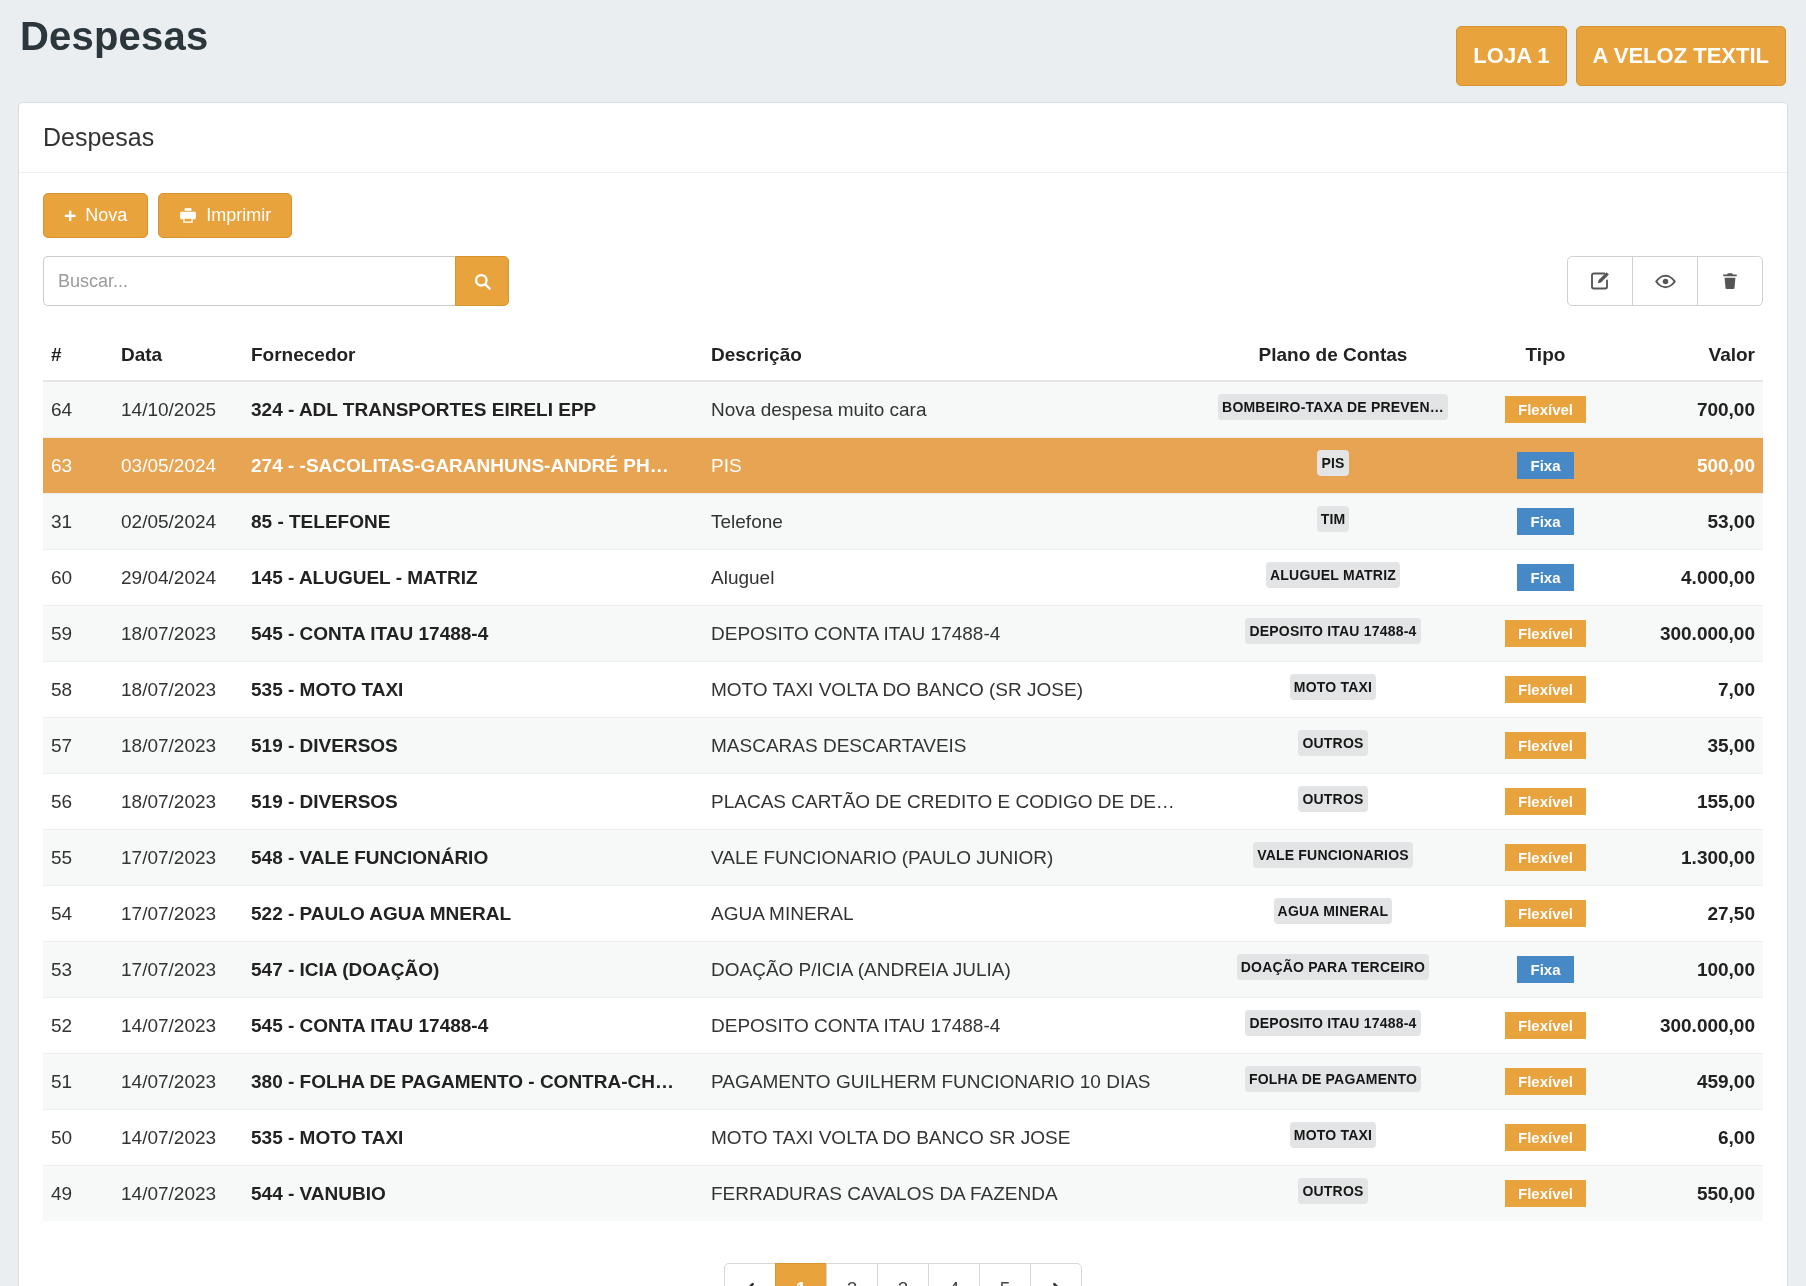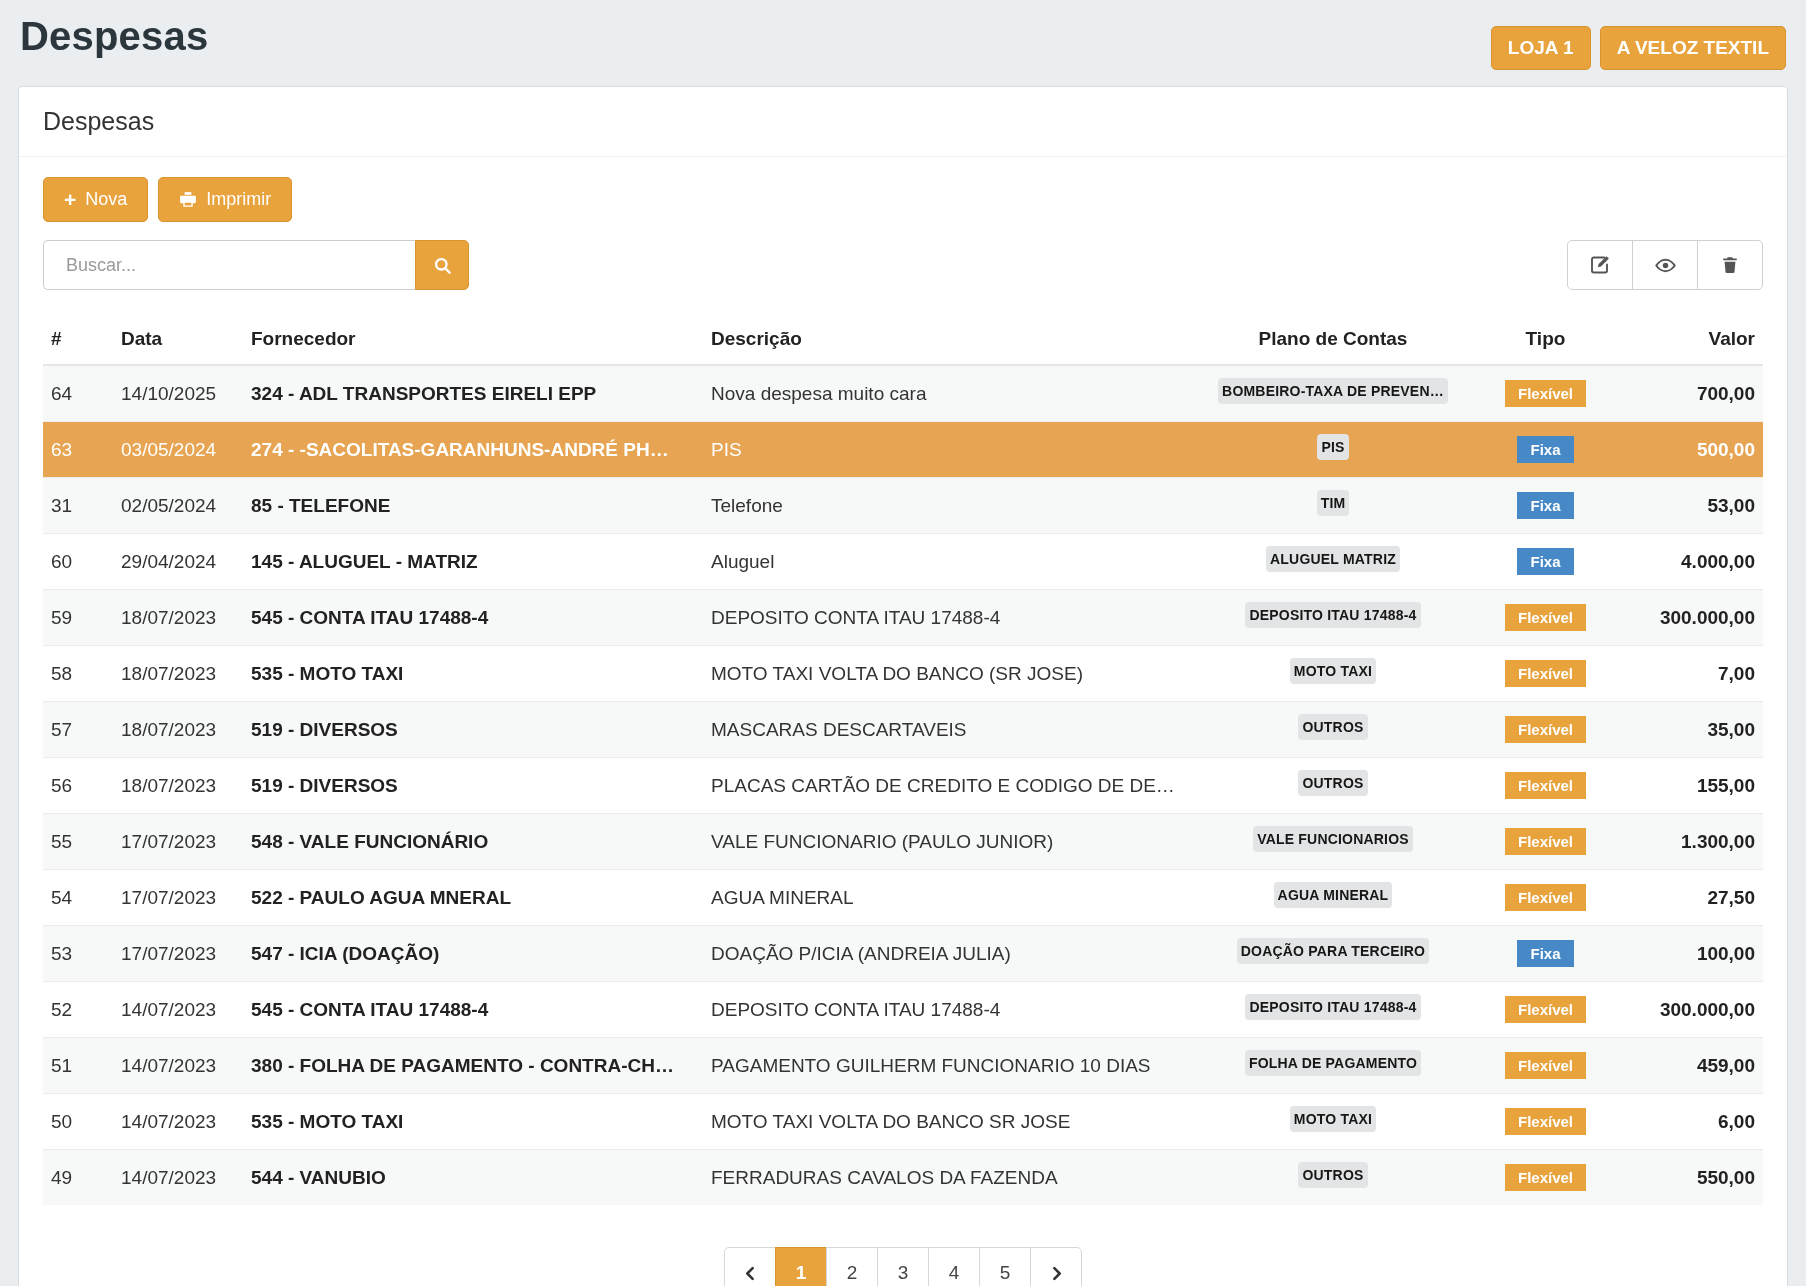--- a/index.html
+++ b/index.html
@@ -13,22 +13,22 @@
   .page { padding: 10px 18px; }
 
   
   .page-header { display: flex; justify-content: space-between; align-items: flex-start; margin: 4px 2px 16px; }
   .page-title { font-size: 40px; font-weight: 700; color: #2c363d; letter-spacing: 0.2px; }
   .top-buttons { display: flex; gap: 9px; margin-top: 12px; }
   .btn { cursor: pointer; font-family: inherit; }
   .btn-orange {
     background: var(--accent, #e8a33d);
     border: 1px solid var(--accent-border, #d8942f);
-    color: #fff; font-weight: 700; font-size: 19px;
-    border-radius: 5px; padding: 10px 16px;
+    color: #fff; font-weight: 700; font-size: 22px;
+    border-radius: 5px; padding: 16px 16px;
   }
 
   
   .card {
     background: #fff; border: 1px solid #d9dcde; border-radius: 4px;
     min-height: 1190px;
   }
   .card-header {
     padding: 20px 24px; font-size: 25px; color: #333;
     border-bottom: 1px solid #f0f1f2;
@@ -41,22 +41,22 @@
     display: inline-flex; align-items: center; gap: 9px;
     font-size: 18px; font-weight: 400; padding: 11px 20px;
   }
   .btn-tool .plus { font-size: 21px; font-weight: 700; line-height: 1; }
   .btn-tool svg { display: block; }
 
   
   .controls-row { display: flex; justify-content: space-between; align-items: center; margin-top: 18px; }
   .search-group { display: flex; }
   .search-input {
-    width: 372px; height: 50px; border: 1px solid #ccc; border-right: none;
-    border-radius: 5px 0 0 5px; padding: 0 22px; font-size: 18px;
+    width: 412px; height: 50px; border: 1px solid #ccc; border-right: none;
+    border-radius: 5px 0 0 5px; padding: 0 14px; font-size: 18px;
     font-family: inherit; color: #333; outline: none;
   }
   .search-input::placeholder { color: #9a9a9a; }
   .search-btn {
     width: 54px; height: 50px; border: 1px solid var(--accent-border, #d8942f);
     background: var(--accent, #e8a33d); color: #fff; border-radius: 0 5px 5px 0;
     display: flex; align-items: center; justify-content: center;
   }
   .icon-group { display: flex; }
   .icon-group button {

